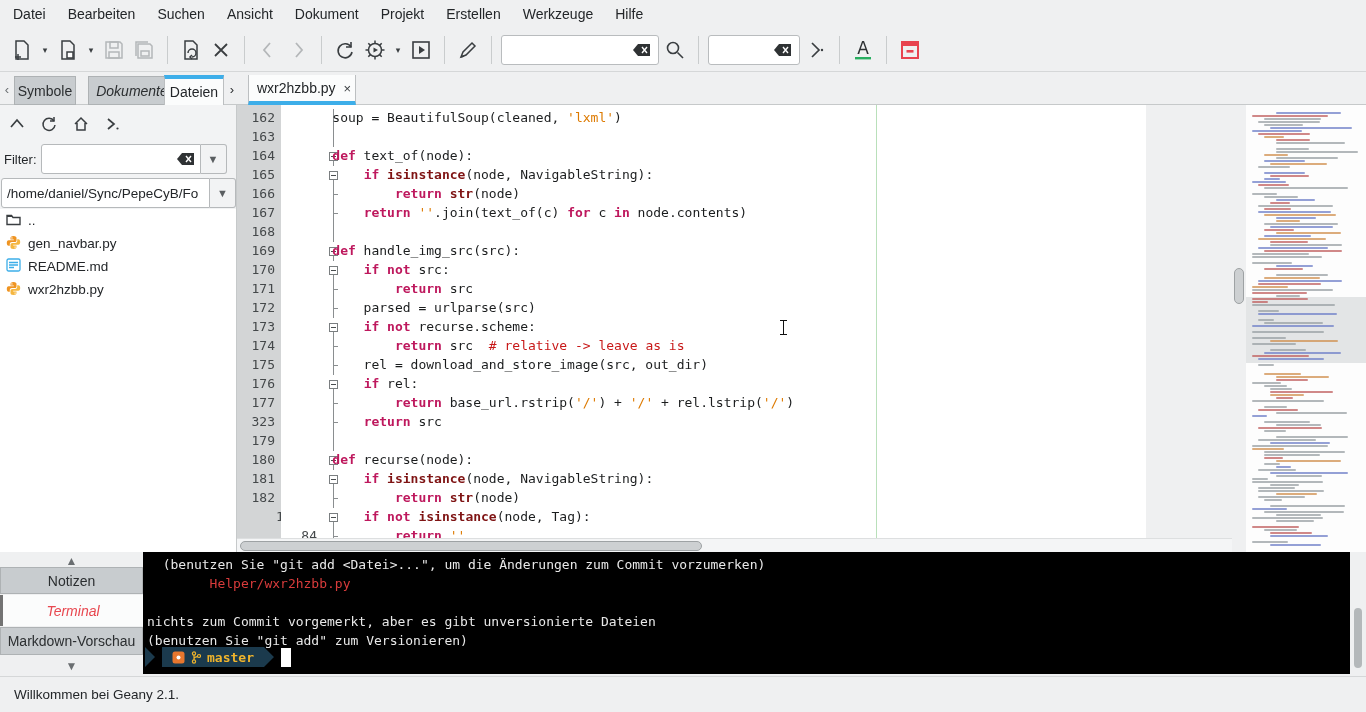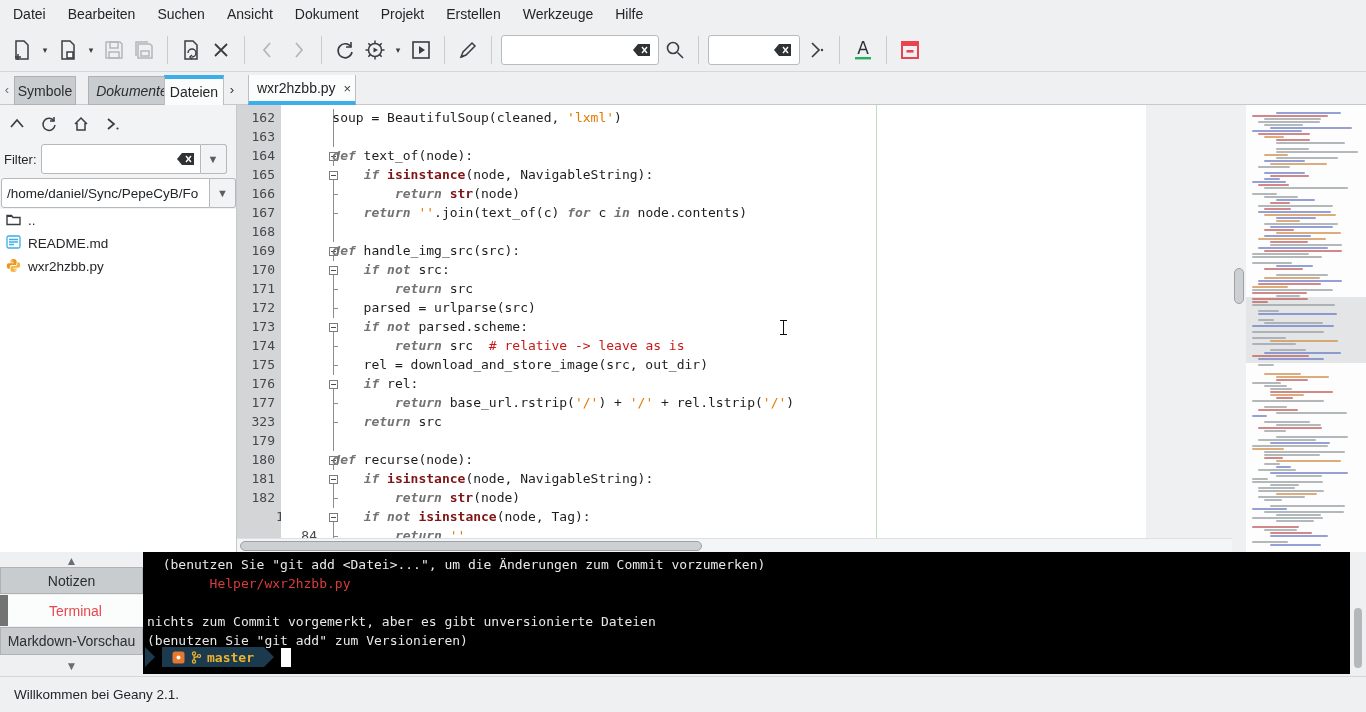--- a/index.html
+++ b/index.html
@@ -52,21 +52,21 @@
   #foldmargin { position:absolute; left:44px; top:0; width:18px; height:433px; background:#ffffff; }
   #longline { position:absolute; left:639px; top:0; width:1px; height:433px; background:#b9e0ba; }
   .ln { position:absolute; left:0; width:38px; text-align:right; font:13px "DejaVu Sans Mono", monospace; color:#44484a; }
   .fold-cell { position:absolute; left:44px; width:18px; height:19px; }
   .fold-v { position:absolute; left:8px; top:0; width:1px; height:19px; background:#8a8e90; }
   .fold-t { position:absolute; left:8px; top:9px; width:5px; height:1px; background:#8a8e90; }
   .fold-box { position:absolute; left:4px; top:5px; width:9px; height:9px; background:#fff; border:1px solid #7a7e80; }
   .fold-box::after { content:""; position:absolute; left:1px; top:3px; width:5px; height:1px; background:#4a4e50; }
   .fold-vb { position:absolute; left:8px; top:14px; width:1px; height:5px; background:#8a8e90; }
   .code { position:absolute; left:64px; top:1px; font:13px "DejaVu Sans Mono", monospace; white-space:pre; color:#1b1d1e; }
-  .code .k { color:#737373; font-weight:bold;font-style:italic; }
+  .code .k { color:#be185d; font-weight:bold; }
   .code .b { color:#7f1414; font-weight:bold; }
   .code .s { color:#dd7a00; }
   .code .c { color:#c81919; }
   #ibeam { position:absolute; left:546px; top:215px; width:1px; height:15px; background:#101010; }
   #ibeam::before,#ibeam::after { content:""; position:absolute; left:-3px; width:7px; height:1px; background:#101010; }
   #ibeam::before { top:0; } #ibeam::after { bottom:0; }
   #hscroll { position:absolute; left:237px; top:433px; width:995px; height:14px; background:#f4f5f6; border-top:1px solid #dddfe0; }
   #hscroll .thumb { position:absolute; left:3px; top:2px; width:462px; height:10px; background:#cdd0d2; border:1px solid #9ea2a4; border-radius:5px; }
 
   
@@ -75,21 +75,21 @@
   #minimap { position:absolute; left:1246px; top:0; width:120px; height:447px; background:#fdfdfd; overflow:hidden; }
   #mviewport { position:absolute; left:0; top:192px; width:120px; height:66px; background:#e3e5e6; }
   .mm-dash { position:absolute; height:2px; border-radius:1px; }
 
   
   #bottom { position:absolute; left:0; top:552px; width:1366px; height:124px; background:#eff0f1; }
   #btabs { position:absolute; left:0; top:0; width:143px; height:124px; }
   .bchev { position:absolute; left:0; width:143px; text-align:center; color:#6a6e71; font-size:12px; }
   .btab { position:absolute; left:0; width:143px; display:flex; align-items:center; justify-content:center; font-size:14px; }
   .btab.inactive { background:#c8cccf; border:1px solid #aeb2b4; color:#2b2e30; }
-  .btab.active { background:#fbfcfc; border-left:8px solid #737373; color:#e8474f; }
+  .btab.active { background:#fbfcfc; border-left:3px solid #737373; color:#e8474f;font-style:italic; }
   #terminal { position:absolute; left:143px; top:0; width:1207px; height:122px; background:#000000; overflow:hidden; }
   .term-line { position:absolute; left:4px; font:13px "DejaVu Sans Mono", monospace; white-space:pre; color:#e8e8e8; }
   .term-line.red { color:#d83b3b; }
   #prompt { position:absolute; left:2px; top:95px; height:20px; display:flex; align-items:center; }
   .pseg { height:20px; display:flex; align-items:center; gap:6px; padding:0 10px; background:#1b3a4d; font:bold 13px "DejaVu Sans Mono", monospace; color:#f0b42c; }
   .pseg.first { border-radius:10px 0 0 10px; }
   .parrow { width:10px; height:20px; background:#1b3a4d; clip-path:polygon(0 0,100% 50%,0 100%); margin-right:7px; }
   #cursor-block { width:10px; height:19px; background:#ffffff; }
   #term-scroll { position:absolute; left:1350px; top:0; width:16px; height:124px; background:#eff0f1; }
   #term-scroll .thumb { position:absolute; left:4px; top:56px; width:8px; height:60px; background:#b4b8ba; border-radius:4px; }
@@ -297,20 +297,29 @@
         </div>
         <div class="combo-btn">▼</div>
       </div>
       <div id="file-list">
           <div class="file-row">
             <span><svg width="15" height="13" viewBox="0 0 15 13">
                 <path d="M1 2.5 h4.5 l1.5 2 h7 v7 h-13 z" fill="none" stroke="#3a3e41" stroke-width="1.4"></path>
                 <path d="M1 2.5 h4.5 l1 1.4 h-5.5 z" fill="#3a3e41"></path>
               </svg></span>
             <span>..</span>
+          </div>
+          <div class="file-row">
+            <span><svg width="15" height="15" viewBox="0 0 15 15">
+                <path d="M7.5 1 c-2.4 0 -3 1 -3 2 v1.5 h3.3 v0.8 H2.6 c-1.2 0 -1.8 1.2 -1.8 2.7 s0.6 2.7 1.8 2.7 h1.2 v-1.6 c0-1.1 0.9-2 2-2 h3 c0.9 0 1.7-0.8 1.7-1.7 V3 c0-1-0.6-2-3-2 z" fill="#ef9421"></path>
+                <path d="M7.5 14 c2.4 0 3-1 3-2 v-1.5 H7.2 v-0.8 h5.2 c1.2 0 1.8-1.2 1.8-2.7 s-0.6-2.7-1.8-2.7 h-1.2 v1.6 c0 1.1-0.9 2-2 2 h-3 c-0.9 0-1.7 0.8-1.7 1.7 V12 c0 1 0.6 2 3 2 z" fill="#f5b63f"></path>
+                <circle cx="5.9" cy="2.9" r="0.7" fill="#fff"></circle>
+                <circle cx="9.1" cy="12.1" r="0.7" fill="#fff"></circle>
+              </svg></span>
+            <span>gen_navbar.py</span>
           </div>
           <div class="file-row">
             <span><svg width="15" height="14" viewBox="0 0 15 14">
                 <rect x="1" y="1" width="13" height="12" rx="1.5" fill="none" stroke="#3daee9" stroke-width="1.3"></rect>
                 <path d="M3 4.5 h9 M3 7 h9 M3 9.5 h5" stroke="#3daee9" stroke-width="1.3"></path>
               </svg></span>
             <span>README.md</span>
           </div>
           <div class="file-row">
             <span><svg width="15" height="15" viewBox="0 0 15 15">
@@ -446,21 +455,21 @@
           <div class="code" style="top: 24px;"></div>
           <div class="code" style="top: 43px;"><span>    </span><span class="k">def</span><span> text_of(node):</span></div>
           <div class="code" style="top: 62px;"><span>        </span><span class="k">if</span><span> </span><span class="b">isinstance</span><span>(node, NavigableString):</span></div>
           <div class="code" style="top: 81px;"><span>            </span><span class="k">return</span><span> </span><span class="b">str</span><span>(node)</span></div>
           <div class="code" style="top: 100px;"><span>        </span><span class="k">return</span><span> </span><span class="s">''</span><span>.join(text_of(c) </span><span class="k">for</span><span> c </span><span class="k">in</span><span> node.contents)</span></div>
           <div class="code" style="top: 119px;"></div>
           <div class="code" style="top: 138px;"><span>    </span><span class="k">def</span><span> handle_img_src(src):</span></div>
           <div class="code" style="top: 157px;"><span>        </span><span class="k">if</span><span> </span><span class="k">not</span><span> src:</span></div>
           <div class="code" style="top: 176px;"><span>            </span><span class="k">return</span><span> src</span></div>
           <div class="code" style="top: 195px;"><span>        parsed = urlparse(src)</span></div>
-          <div class="code" style="top: 214px;"><span>        </span><span class="k">if</span><span> </span><span class="k">not</span><span> parsed.scheme:</span></div>
+          <div class="code" style="top: 214px;"><span>        </span><span class="k">if</span><span> </span><span class="k">not</span><span> recurse.scheme:</span></div>
           <div class="code" style="top: 233px;"><span>            </span><span class="k">return</span><span> src  </span><span class="c"># relative -&gt; leave as is</span></div>
           <div class="code" style="top: 252px;"><span>        rel = download_and_store_image(src, out_dir)</span></div>
           <div class="code" style="top: 271px;"><span>        </span><span class="k">if</span><span> rel:</span></div>
           <div class="code" style="top: 290px;"><span>            </span><span class="k">return</span><span> base_url.rstrip(</span><span class="s">'/'</span><span>) + </span><span class="s">'/'</span><span> + rel.lstrip(</span><span class="s">'/'</span><span>)</span></div>
           <div class="code" style="top: 309px;"><span>        </span><span class="k">return</span><span> src</span></div>
           <div class="code" style="top: 328px;"></div>
           <div class="code" style="top: 347px;"><span>    </span><span class="k">def</span><span> recurse(node):</span></div>
           <div class="code" style="top: 366px;"><span>        </span><span class="k">if</span><span> </span><span class="b">isinstance</span><span>(node, NavigableString):</span></div>
           <div class="code" style="top: 385px;"><span>            </span><span class="k">return</span><span> </span><span class="b">str</span><span>(node)</span></div>
           <div class="code" style="top: 404px;"><span>        </span><span class="k">if</span><span> </span><span class="k">not</span><span> </span><span class="b">isinstance</span><span>(node, Tag):</span></div>

